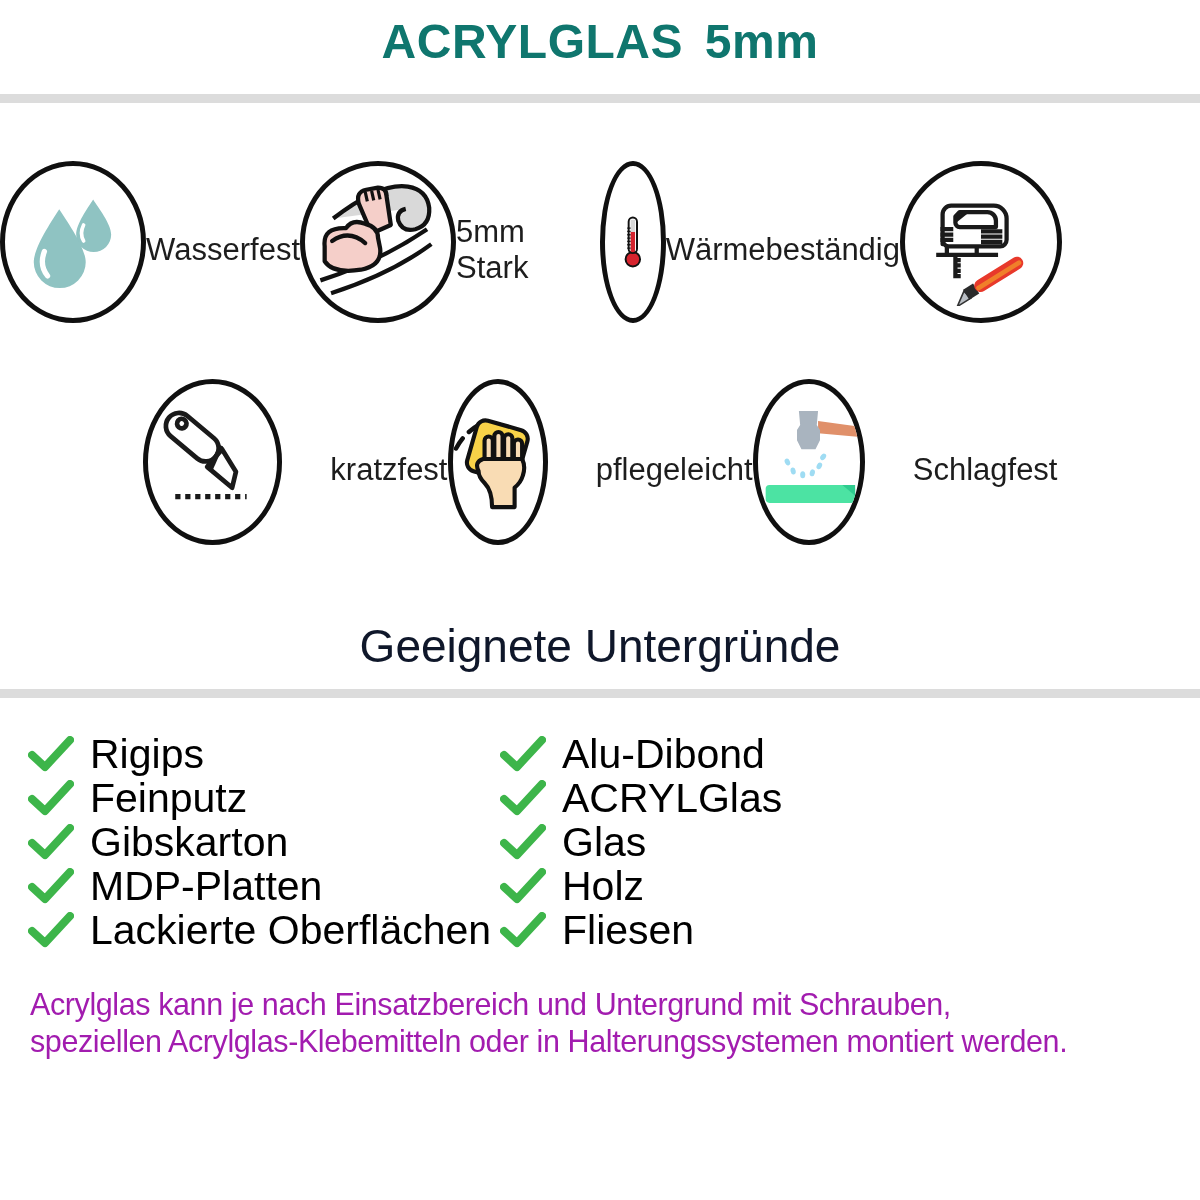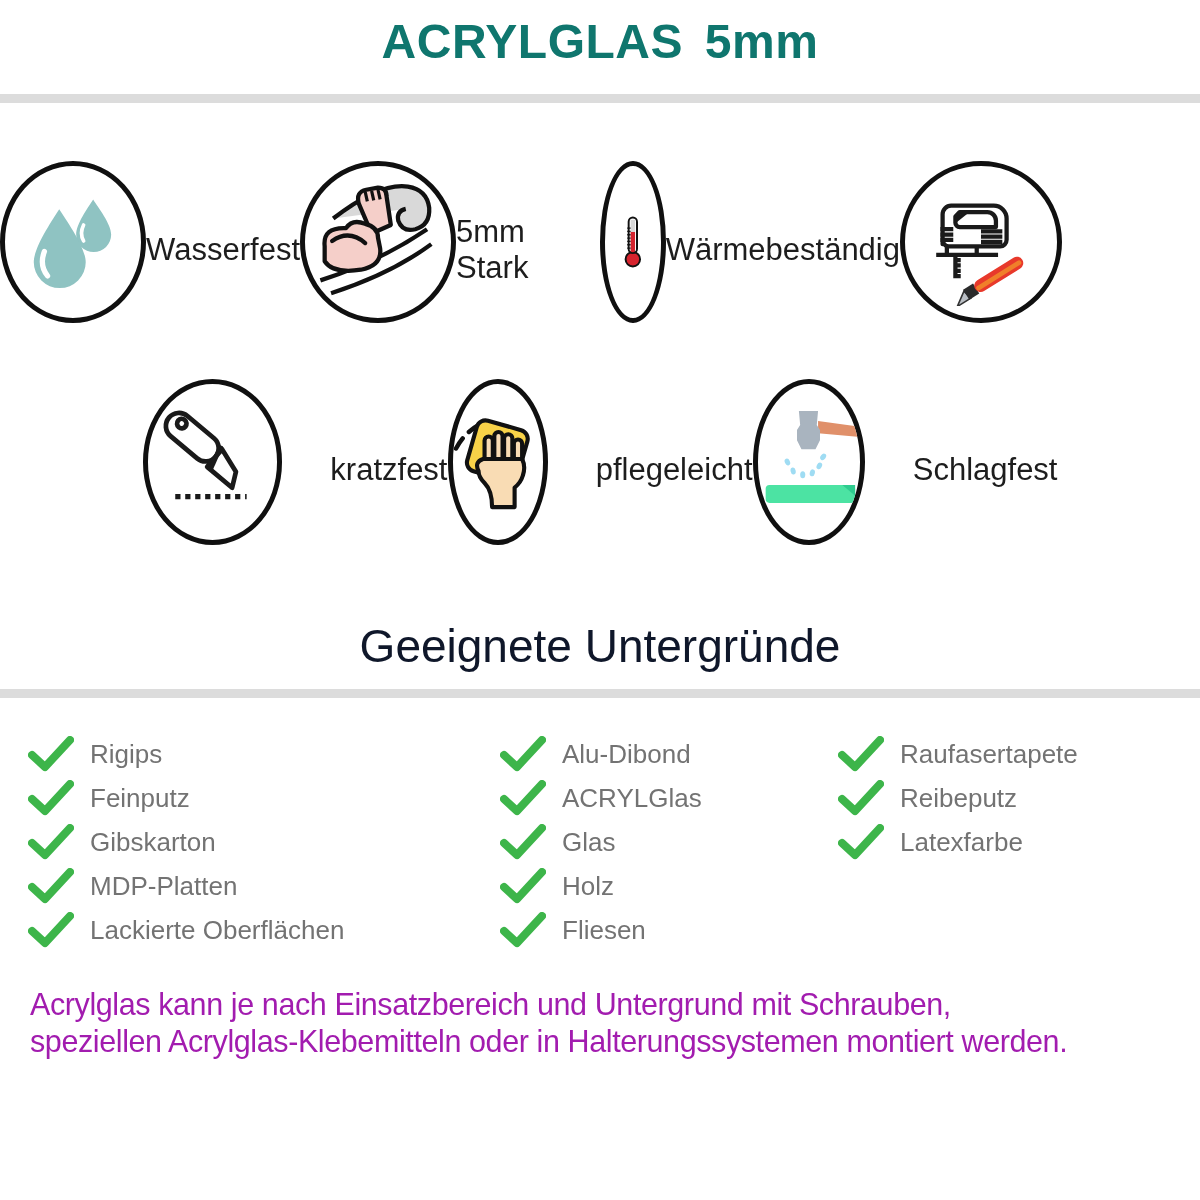--- a/index.html
+++ b/index.html
@@ -23,21 +23,21 @@
                  overflow:hidden; }
   .row-2 .icon-circle { width:166px; height:166px; }
   .feature-label { margin-top:16px; font-size:31px; font-weight:500; color:#1d1d1d; }
 
   .section-title { margin-top:74px; text-align:center; font-size:46px; font-weight:500;
                    color:#0f172a; }
 
   .substrates { margin-top:34px; padding-left:28px; display:grid;
                 grid-template-columns:472px 338px auto; align-items:start; }
   .substrate-item { display:flex; align-items:center; height:44px; gap:16px; }
-  .substrate-item .txt { font-size:26px; font-weight:500; color:#737373; white-space:nowrap; }
+  .substrate-item .txt { font-size:41px; font-weight:500; color:#000000; white-space:nowrap; }
   .check { flex:0 0 auto; }
 
   .footer-note { margin-top:34px; padding-left:30px; color:#a21caf;
                  font-size:30.5px; line-height:37px; letter-spacing:-0.4px; }
 </style>
 </head>
 <body>
 
 <div class="page-title">ACRYLGLAS 5mm</div>
 <div class="divider divider-1"></div>
@@ -235,38 +235,18 @@
       <span class="txt">Holz</span>
     </div>
     <div class="substrate-item">
       <svg class="check" width="46" height="36" viewBox="0 0 46 36">
           <path d="M4,19 L17,31 L42,4" stroke="#3db54a" stroke-width="8" fill="none" stroke-linecap="round" stroke-linejoin="round"></path>
         </svg>
       <span class="txt">Fliesen</span>
     </div>
   </div>
 
-  <div>
-    <div class="substrate-item">
-      <svg class="check" width="46" height="36" viewBox="0 0 46 36">
-          <path d="M4,19 L17,31 L42,4" stroke="#3db54a" stroke-width="8" fill="none" stroke-linecap="round" stroke-linejoin="round"></path>
-        </svg>
-      <span class="txt">Raufasertapete</span>
-    </div>
-    <div class="substrate-item">
-      <svg class="check" width="46" height="36" viewBox="0 0 46 36">
-          <path d="M4,19 L17,31 L42,4" stroke="#3db54a" stroke-width="8" fill="none" stroke-linecap="round" stroke-linejoin="round"></path>
-        </svg>
-      <span class="txt">Reibeputz</span>
-    </div>
-    <div class="substrate-item">
-      <svg class="check" width="46" height="36" viewBox="0 0 46 36">
-          <path d="M4,19 L17,31 L42,4" stroke="#3db54a" stroke-width="8" fill="none" stroke-linecap="round" stroke-linejoin="round"></path>
-        </svg>
-      <span class="txt">Latexfarbe</span>
-    </div>
-  </div>
 </div>
 
 <div class="footer-note">
   <div>Acrylglas kann je nach Einsatzbereich und Untergrund mit Schrauben,</div>
   <div>speziellen Acrylglas-Klebemitteln oder in Halterungssystemen montiert werden.</div>
 </div>
 
 </body></html>

